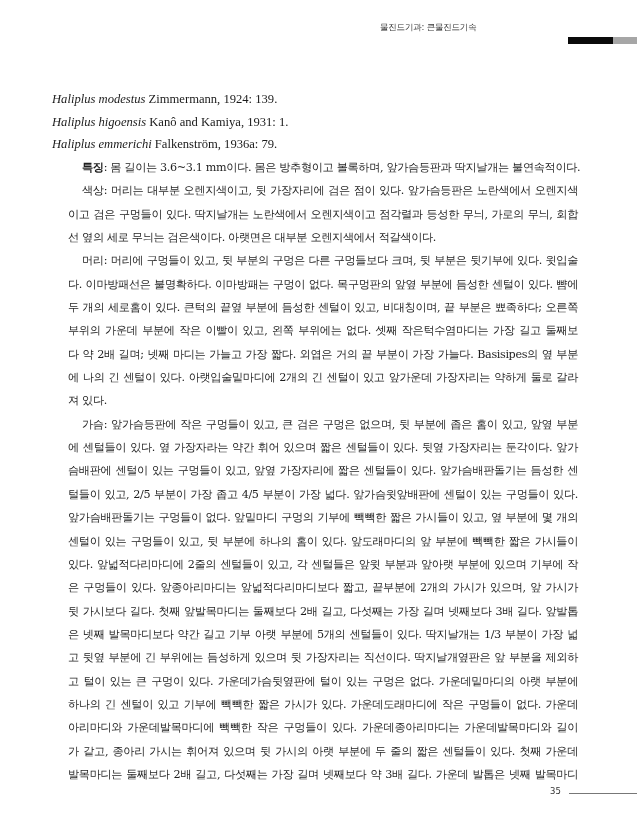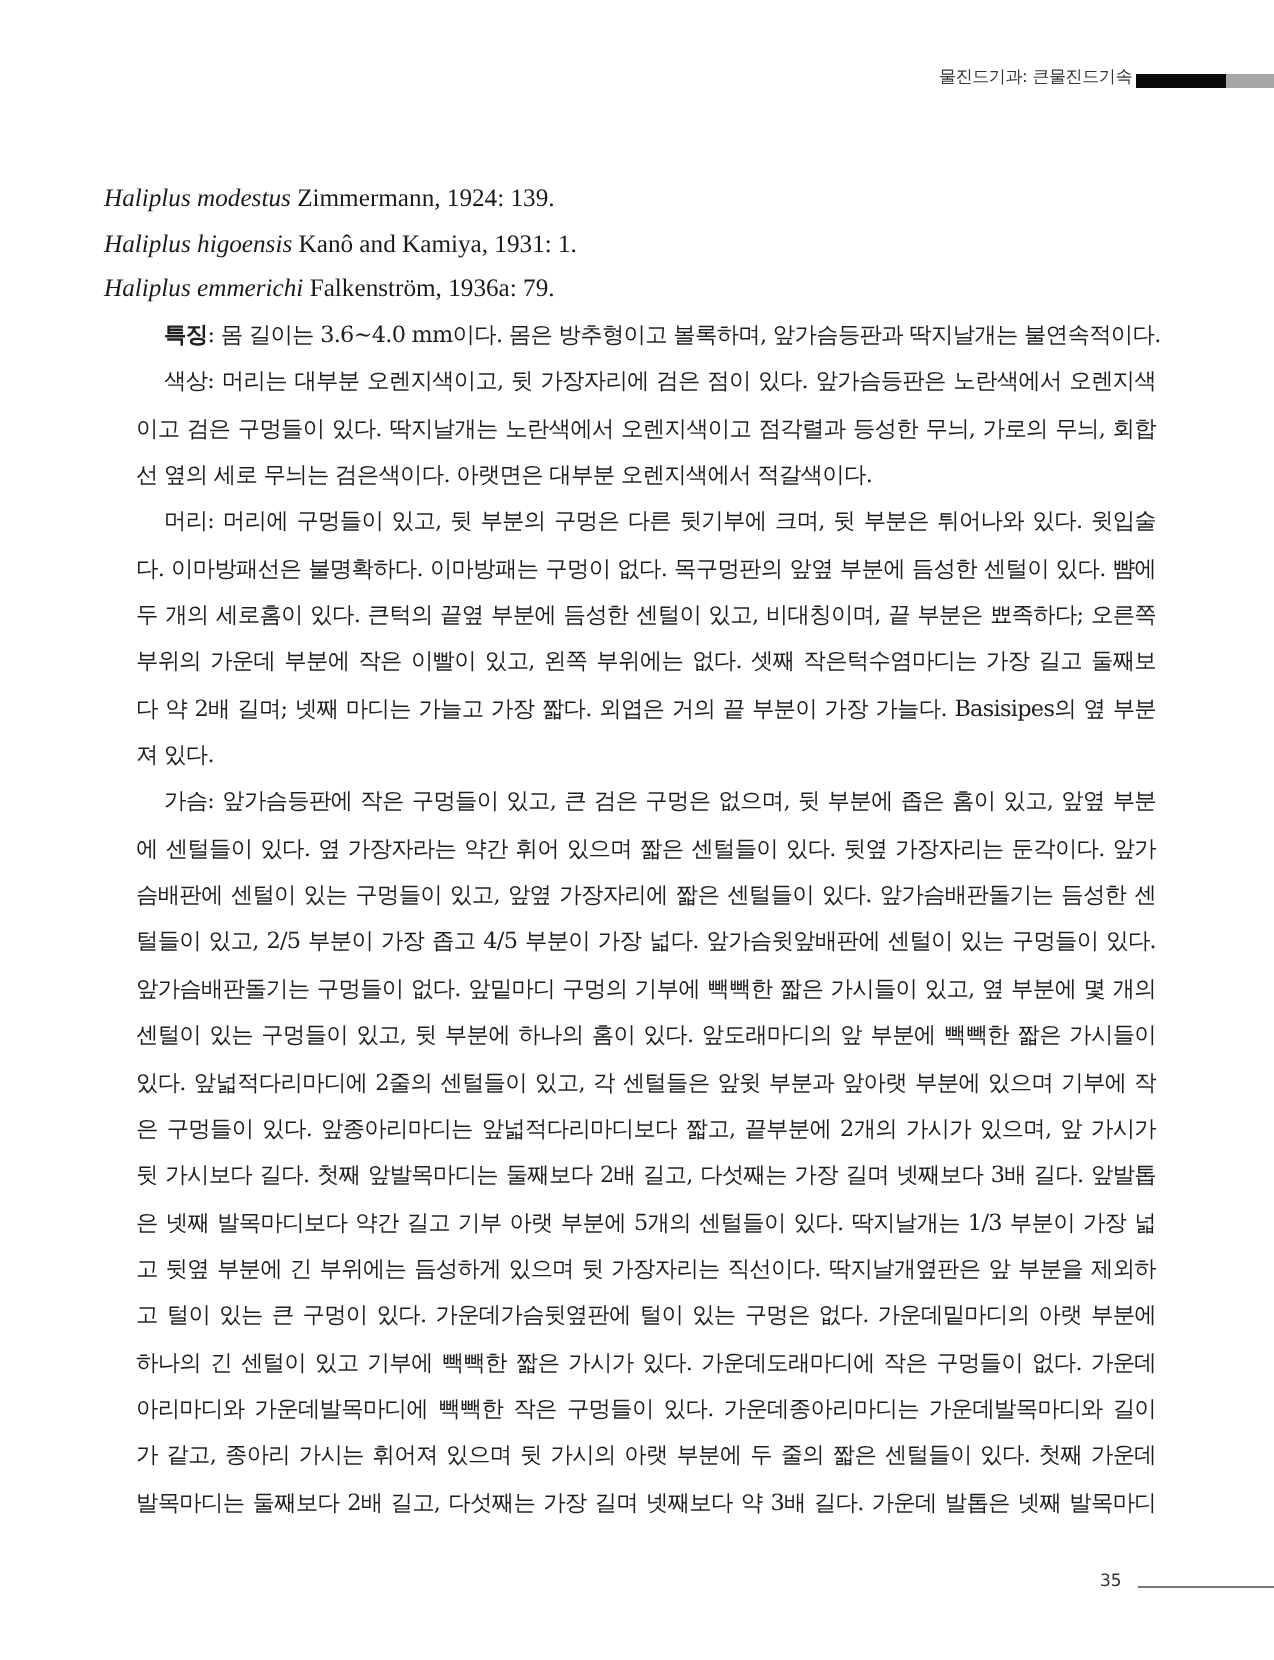--- a/index.html
+++ b/index.html
@@ -1,18 +1,18 @@
 <!DOCTYPE html>
 <html><head>
 <meta charset="utf-8">
 <style>
   html, body { margin: 0; padding: 0; background: #ffffff; }
   body { width: 637px; height: 830px; position: relative; overflow: hidden;
          font-family: "DejaVu Serif", "Liberation Serif", serif; color: #1a1a1a; }
-  .running-head { position: absolute; top: 33px; left: 380px; width: 186px; text-align: right;
+  .running-head { position: absolute; top: 22px; left: 380px; width: 186px; text-align: left;
          font-family: "DejaVu Sans", "Liberation Sans", sans-serif; font-size: 8.5px; color: #333; letter-spacing: -0.2px; }
   .head-bar-black { position: absolute; top: 37px; left: 568px; width: 45px; height: 7px; background: #0a0a0a; }
   .head-bar-gray { position: absolute; top: 37px; left: 613px; width: 24px; height: 7px; background: #a6a6a6; }
   .synonyms { position: absolute; top: 88px; left: 52px; font-family: "Liberation Serif", "DejaVu Serif", serif;
          font-size: 12.6px; line-height: 22.5px; color: #1a1a1a; }
   .synonyms i { font-style: italic; }
   .body { position: absolute; top: 156px; left: 68px; width: 510px; font-size: 11.2px;
           line-height: 23.35px; letter-spacing: -0.35px; color: #1e1e1e; }
   .line { display: block; white-space: nowrap; text-align: justify; text-align-last: justify; height: 23.35px; }
   .line.last { text-align-last: left; }
@@ -29,29 +29,30 @@
 <div class="head-bar-black"></div>
 <div class="head-bar-gray"></div>
 
 <div class="synonyms">
   <div><i>Haliplus modestus</i><span> Zimmermann, 1924: 139.</span></div>
   <div><i>Haliplus higoensis</i><span> Kanô and Kamiya, 1931: 1.</span></div>
   <div><i>Haliplus emmerichi</i><span> Falkenström, 1936a: 79.</span></div>
 </div>
 
 <div class="body">
-  <span class="line indent last"><span class="bold">특징</span><span>: 몸 길이는 3.6~4.0 mm이다. 몸은 방추형이고 볼록하며, 앞가슴등판과 딱지날개는 불연속적이다.</span></span>
+  <span class="line indent last"><span class="bold">특징</span><span>: 몸 길이는 3.6~3.1 mm이다. 몸은 방추형이고 볼록하며, 앞가슴등판과 딱지날개는 불연속적이다.</span></span>
   <span class="line indent">색상: 머리는 대부분 오렌지색이고, 뒷 가장자리에 검은 점이 있다. 앞가슴등판은 노란색에서 오렌지색</span>
   <span class="line">이고 검은 구멍들이 있다. 딱지날개는 노란색에서 오렌지색이고 점각렬과 등성한 무늬, 가로의 무늬, 회합</span>
   <span class="line last">선 옆의 세로 무늬는 검은색이다. 아랫면은 대부분 오렌지색에서 적갈색이다.</span>
-  <span class="line indent">머리: 머리에 구멍들이 있고, 뒷 부분의 구멍은 다른 뒷기부에 크며, 뒷 부분은 튀어나와 있다. 윗입술</span>
+  <span class="line indent">머리: 머리에 구멍들이 있고, 뒷 부분의 구멍은 다른 구멍들보다 크며, 뒷 부분은 뒷기부에 있다. 윗입술</span>
   <span class="line">다. 이마방패선은 불명확하다. 이마방패는 구멍이 없다. 목구멍판의 앞옆 부분에 듬성한 센털이 있다. 뺨에</span>
   <span class="line">두 개의 세로홈이 있다. 큰턱의 끝옆 부분에 듬성한 센털이 있고, 비대칭이며, 끝 부분은 뾰족하다; 오른쪽</span>
   <span class="line">부위의 가운데 부분에 작은 이빨이 있고, 왼쪽 부위에는 없다. 셋째 작은턱수염마디는 가장 길고 둘째보</span>
   <span class="line">다 약 2배 길며; 넷째 마디는 가늘고 가장 짧다. 외엽은 거의 끝 부분이 가장 가늘다. Basisipes의 옆 부분</span>
+  <span class="line">에 나의 긴 센털이 있다. 아랫입술밑마디에 2개의 긴 센털이 있고 앞가운데 가장자리는 약하게 둘로 갈라</span>
   <span class="line last">져 있다.</span>
   <span class="line indent">가슴: 앞가슴등판에 작은 구멍들이 있고, 큰 검은 구멍은 없으며, 뒷 부분에 좁은 홈이 있고, 앞옆 부분</span>
   <span class="line">에 센털들이 있다. 옆 가장자라는 약간 휘어 있으며 짧은 센털들이 있다. 뒷옆 가장자리는 둔각이다. 앞가</span>
   <span class="line">슴배판에 센털이 있는 구멍들이 있고, 앞옆 가장자리에 짧은 센털들이 있다. 앞가슴배판돌기는 듬성한 센</span>
   <span class="line">털들이 있고, 2/5 부분이 가장 좁고 4/5 부분이 가장 넓다. 앞가슴윗앞배판에 센털이 있는 구멍들이 있다.</span>
   <span class="line">앞가슴배판돌기는 구멍들이 없다. 앞밑마디 구멍의 기부에 빽빽한 짧은 가시들이 있고, 옆 부분에 몇 개의</span>
   <span class="line">센털이 있는 구멍들이 있고, 뒷 부분에 하나의 홈이 있다. 앞도래마디의 앞 부분에 빽빽한 짧은 가시들이</span>
   <span class="line">있다. 앞넓적다리마디에 2줄의 센털들이 있고, 각 센털들은 앞윗 부분과 앞아랫 부분에 있으며 기부에 작</span>
   <span class="line">은 구멍들이 있다. 앞종아리마디는 앞넓적다리마디보다 짧고, 끝부분에 2개의 가시가 있으며, 앞 가시가</span>
   <span class="line">뒷 가시보다 길다. 첫째 앞발목마디는 둘째보다 2배 길고, 다섯째는 가장 길며 넷째보다 3배 길다. 앞발톱</span>

